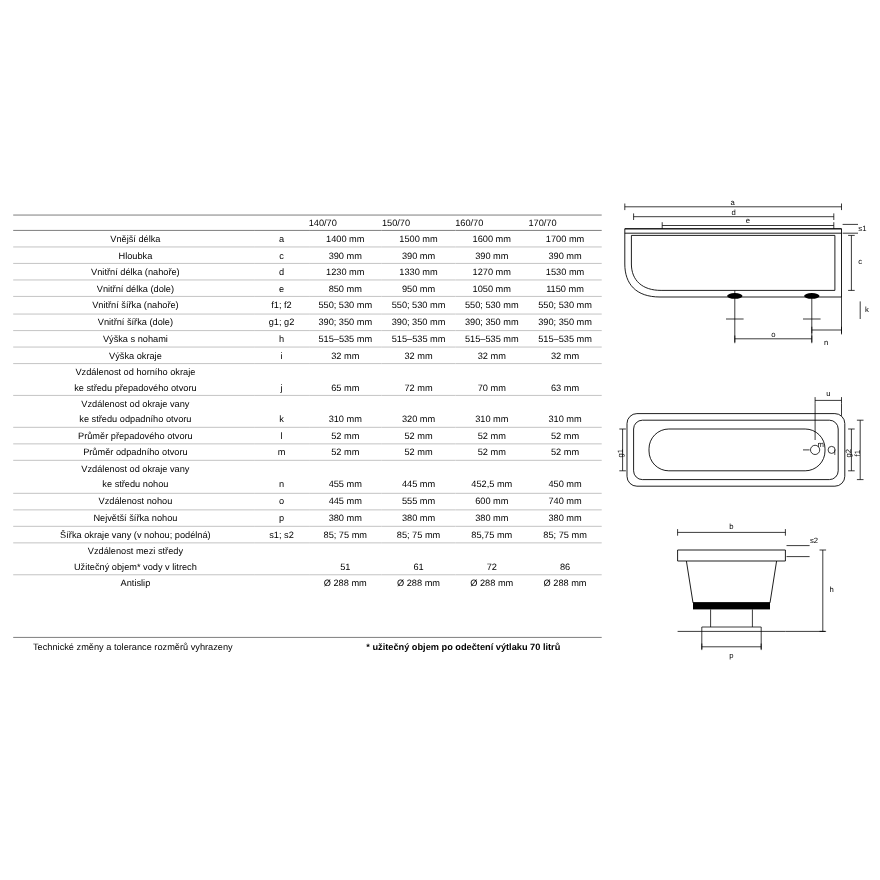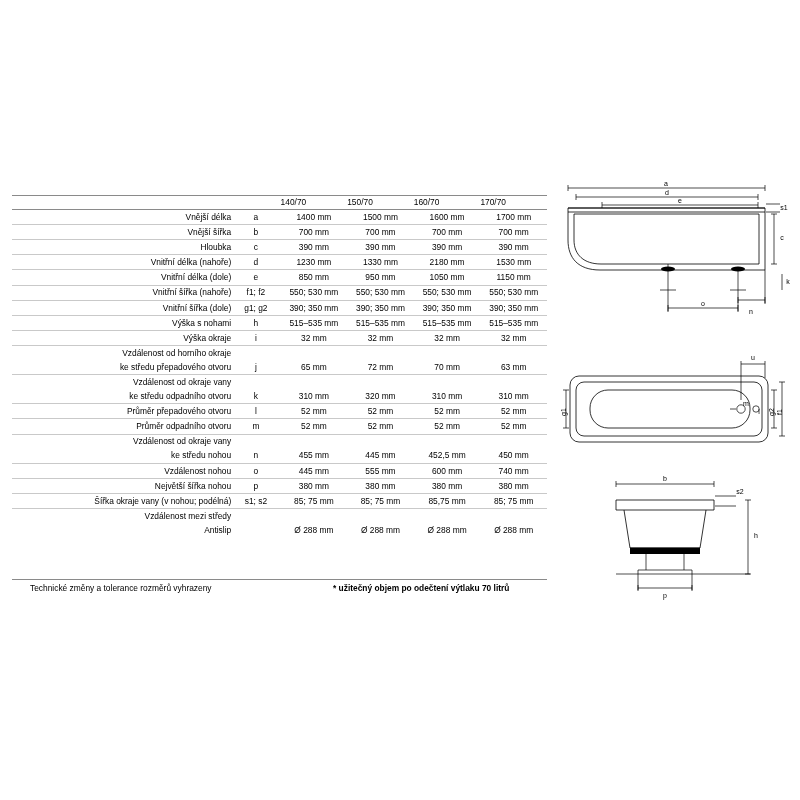--- a/index.html
+++ b/index.html
@@ -45,21 +45,21 @@
   }
   #spec-table tr.no-rule {
     border-bottom: none;
   }
   #spec-table tr.head-row {
     border-bottom: 0.8px solid #8a8a8a;
   }
   .c-label {
     width: 218px;
     padding-left: 3px !important;
-    text-align: right;
+    text-align: center;
   }
   .c-sym {
     width: 50px;
     text-align: center;
   }
   .c-val {
     width: 67px;
     text-align: center;
   }
   .head-row td {
@@ -137,44 +137,36 @@
 
       <tr>
         <td class="c-label">Vnější délka</td>
         <td class="c-sym">a</td>
         <td class="c-val">1400 mm</td>
         <td class="c-val">1500 mm</td>
         <td class="c-val">1600 mm</td>
         <td class="c-val">1700 mm</td>
       </tr>
 
-      <tr>
-        <td class="c-label">Vnější šířka</td>
-        <td class="c-sym">b</td>
-        <td class="c-val">700 mm</td>
-        <td class="c-val">700 mm</td>
-        <td class="c-val">700 mm</td>
-        <td class="c-val">700 mm</td>
-      </tr>
 
       <tr>
         <td class="c-label">Hloubka</td>
         <td class="c-sym">c</td>
         <td class="c-val">390 mm</td>
         <td class="c-val">390 mm</td>
         <td class="c-val">390 mm</td>
         <td class="c-val">390 mm</td>
       </tr>
 
       <tr>
         <td class="c-label">Vnitřní délka (nahoře)</td>
         <td class="c-sym">d</td>
         <td class="c-val">1230 mm</td>
         <td class="c-val">1330 mm</td>
-        <td class="c-val">2180 mm</td>
+        <td class="c-val">1270 mm</td>
         <td class="c-val">1530 mm</td>
       </tr>
 
       <tr>
         <td class="c-label">Vnitřní délka (dole)</td>
         <td class="c-sym">e</td>
         <td class="c-val">850 mm</td>
         <td class="c-val">950 mm</td>
         <td class="c-val">1050 mm</td>
         <td class="c-val">1150 mm</td>
@@ -318,20 +310,28 @@
       <tr class="no-rule sub-row">
         <td class="c-label">Vzdálenost mezi středy</td>
         <td class="c-sym"></td>
         <td class="c-val"></td>
         <td class="c-val"></td>
         <td class="c-val"></td>
         <td class="c-val"></td>
       </tr>
 
 
+      <tr>
+        <td class="c-label">Užitečný objem* vody v litrech</td>
+        <td class="c-sym"></td>
+        <td class="c-val">51</td>
+        <td class="c-val">61</td>
+        <td class="c-val">72</td>
+        <td class="c-val">86</td>
+      </tr>
 
       <tr class="no-rule">
         <td class="c-label">Antislip</td>
         <td class="c-sym"></td>
         <td class="c-val">Ø 288 mm</td>
         <td class="c-val">Ø 288 mm</td>
         <td class="c-val">Ø 288 mm</td>
         <td class="c-val">Ø 288 mm</td>
       </tr>
     </tbody>

